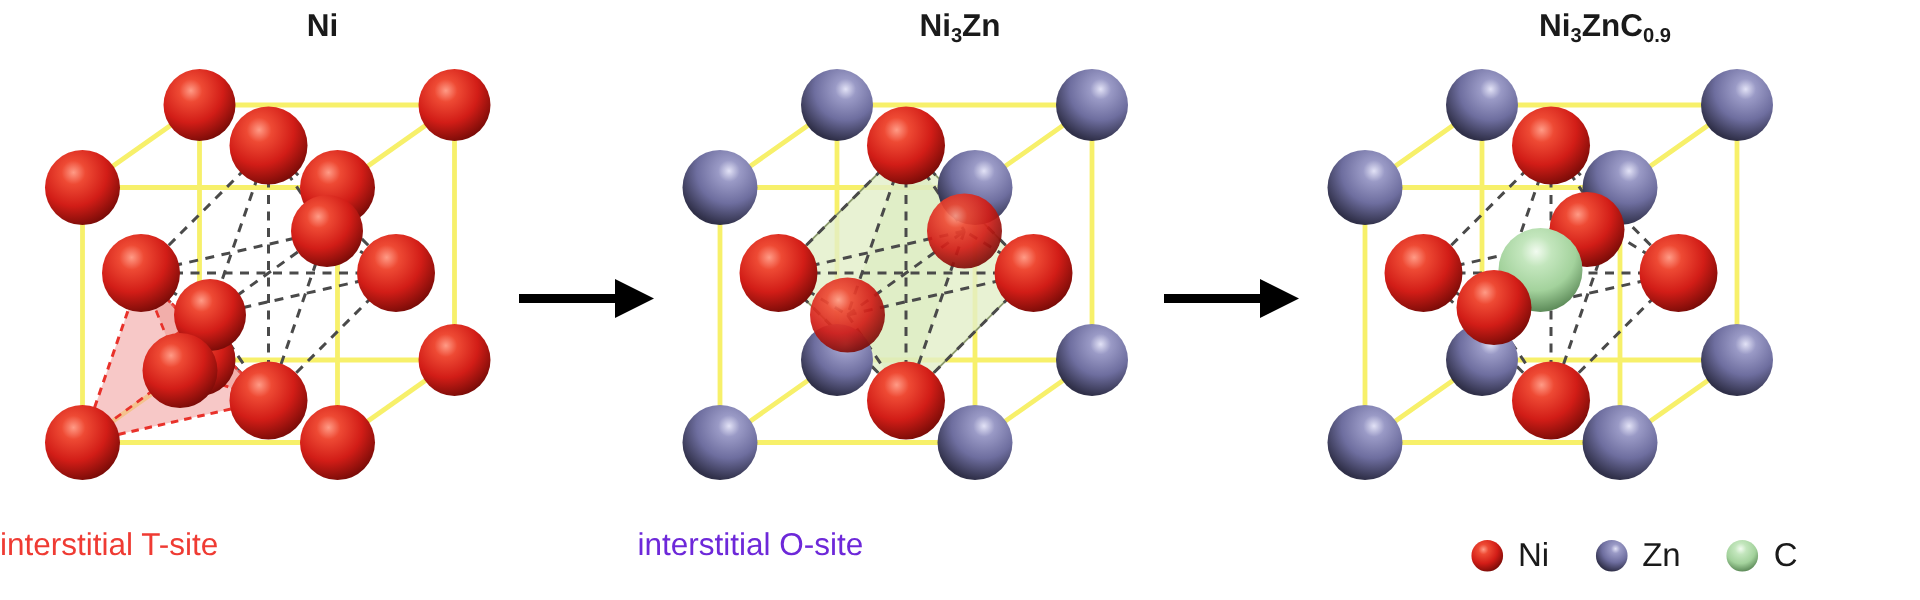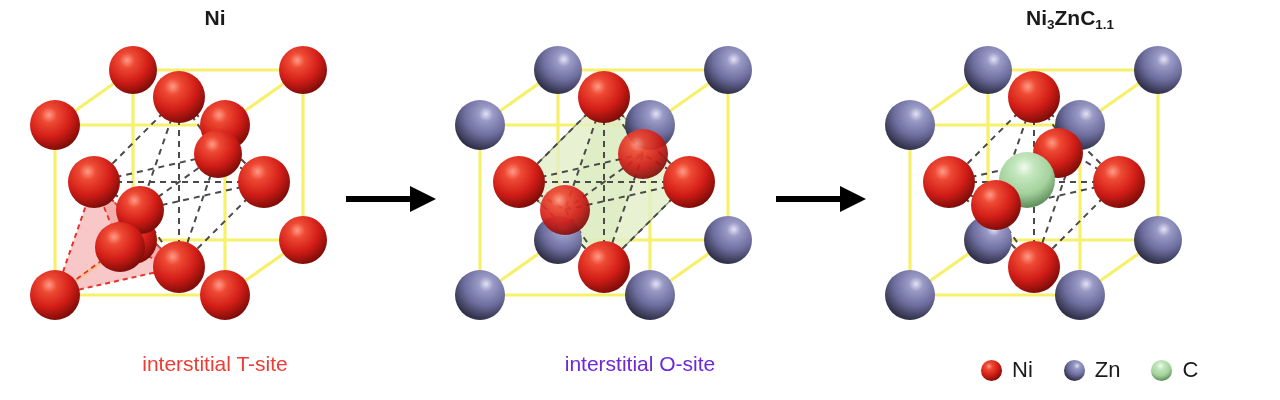--- a/index.html
+++ b/index.html
@@ -37,21 +37,20 @@
   .panel-title sub{
     font-size:0.64em;
     vertical-align:baseline;
     position:relative;
     top:0.30em;
     font-weight:bold;
   }
   .panel-caption{
     position:absolute;
     top:352px;left:0;width:100%;
-    text-align:center;
     font-size:21px;
     font-weight:normal;
     white-space:nowrap;
   }
   .caption-red{color:#ef3b33;}
   .caption-dark{color:#6d28d9;}
 
   .cell-svg{
     position:absolute;
     top:40px;
@@ -188,20 +187,21 @@
 
     <div class="panel-caption caption-red">interstitial T-site</div>
   </div>
 
   <svg class="arrow" id="arrow-1" viewBox="0 0 100 42">
     <line x1="6" y1="21" x2="74" y2="21" stroke="#000000" stroke-width="6"></line>
     <polygon points="70,8 96,21 70,34" fill="#000000"></polygon>
   </svg>
 
   <div class="panel" id="panel-2">
+    <div class="panel-title"><span>Ni</span><sub>3</sub><span>Zn</span></div>
 
     <svg class="cell-svg" viewBox="0 0 430 310">
       <g stroke="#f7f06a" stroke-width="3.2" fill="none" stroke-linecap="round">
         <path d="M133,30 L303,30 L303,200 L133,200 Z"></path>
         <path d="M55,85 L225,85 L225,255 L55,255 Z"></path>
         <path d="M55,85 L133,30"></path>
         <path d="M225,85 L303,30"></path>
         <path d="M225,255 L303,200"></path>
         <path d="M55,255 L133,200"></path>
       </g>
@@ -250,21 +250,21 @@
 
     <div class="panel-caption caption-dark">interstitial O-site</div>
   </div>
 
   <svg class="arrow" id="arrow-2" viewBox="0 0 100 42">
     <line x1="6" y1="21" x2="74" y2="21" stroke="#000000" stroke-width="6"></line>
     <polygon points="70,8 96,21 70,34" fill="#000000"></polygon>
   </svg>
 
   <div class="panel" id="panel-3">
-    <div class="panel-title"><span>Ni</span><sub>3</sub><span>ZnC</span><sub>1.1</sub></div>
+    <div class="panel-title"><span>Ni</span><sub>3</sub><span>ZnC</span><sub>0.9</sub></div>
 
     <svg class="cell-svg" viewBox="0 0 430 310">
       <g stroke="#f7f06a" stroke-width="3.2" fill="none" stroke-linecap="round">
         <path d="M133,30 L303,30 L303,200 L133,200 Z"></path>
         <path d="M55,85 L225,85 L225,255 L55,255 Z"></path>
         <path d="M55,85 L133,30"></path>
         <path d="M225,85 L303,30"></path>
         <path d="M225,255 L303,200"></path>
         <path d="M55,255 L133,200"></path>
       </g>

